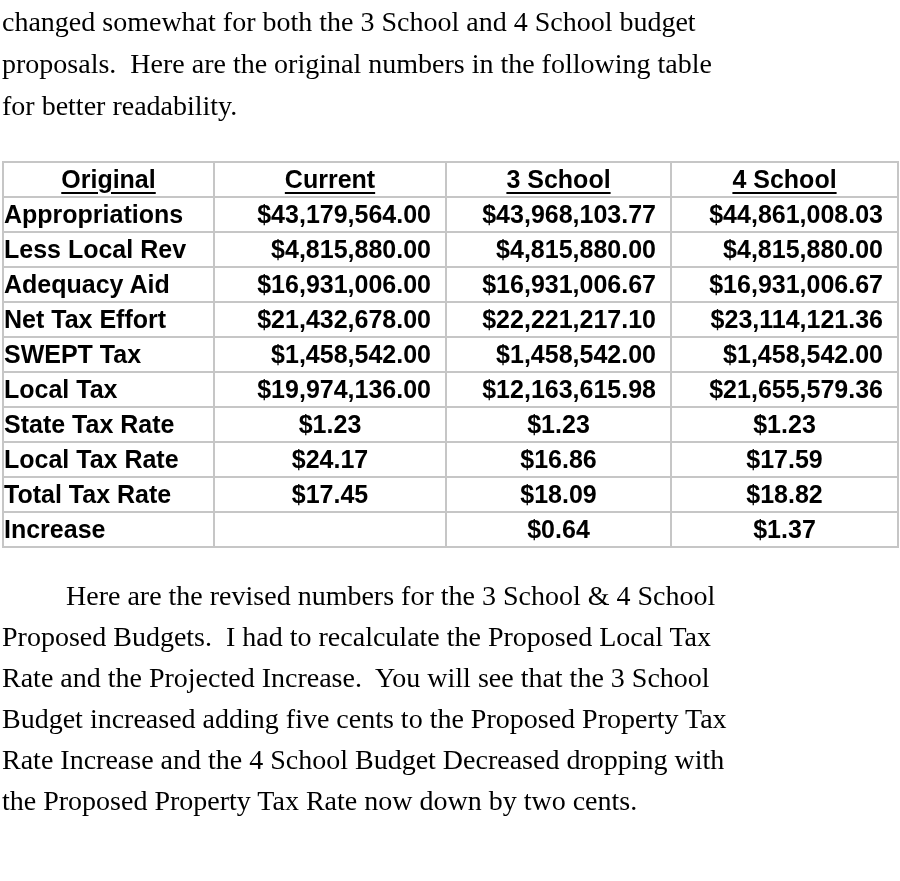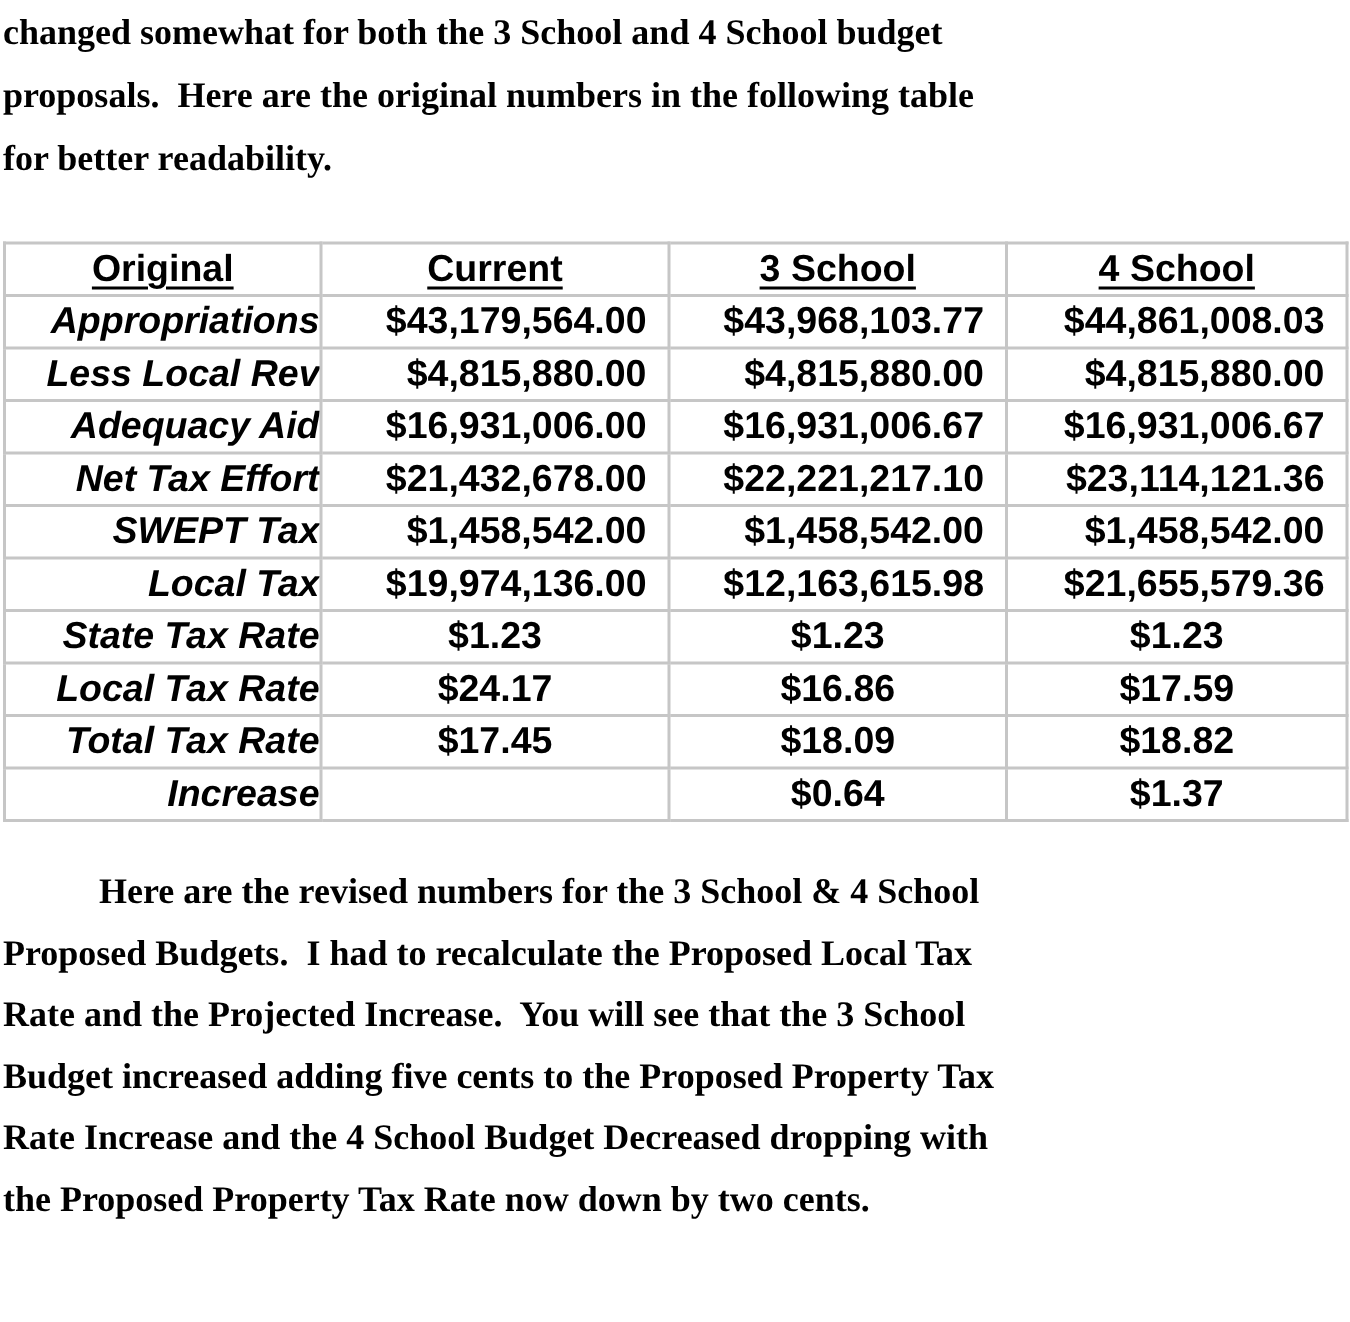--- a/index.html
+++ b/index.html
@@ -6,22 +6,22 @@
     margin: 0;
     padding: 0;
     background: #ffffff;
     width: 900px;
     height: 881px;
     overflow: hidden;
     color: #000000;
   }
   .para {
     font-family: "Liberation Serif", serif;
-    font-weight: bold;
-    font-size: 24px;
+    font-weight: normal;
+    font-size: 28px;
     color: #000000;
     margin: 0 0 0 2px;
   }
   .para .line {
     line-height: 42px;
     white-space: pre;
   }
   .para .line.indent {
     padding-left: 64px;
   }
@@ -47,23 +47,22 @@
   table.budget col.c-label  { width: 211px; }
   table.budget col.c-cur    { width: 232px; }
   table.budget col.c-s3     { width: 225px; }
   table.budget col.c-s4     { width: 227px; }
   table.budget th {
     text-align: center;
     text-decoration: underline;
     text-underline-offset: 4px;
   }
   td.label-cell {
-    text-align: right;
+    text-align: left;
     padding-left: 6px;
-    font-style: italic;
   }
   td.val.right  { text-align: right; padding-right: 14px; }
   td.val.center { text-align: center; }
   td.val.u, td.val .u { text-underline-offset: 4px; }
   #closing-paragraph {
     margin-top: 27px;
   }
   #closing-paragraph .line { line-height: 41px; }
 </style>
 </head>

